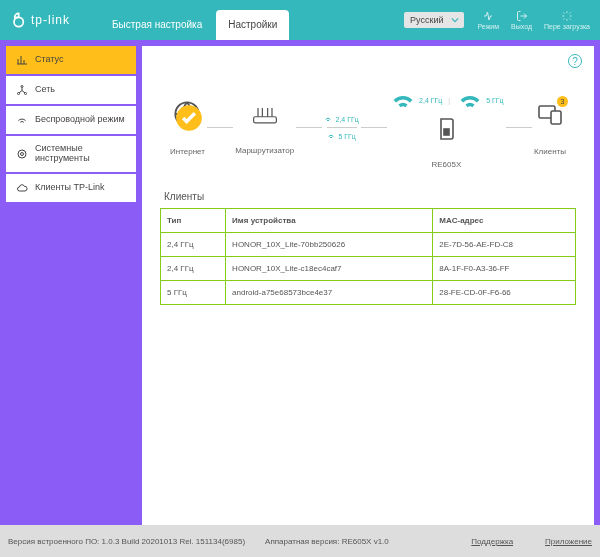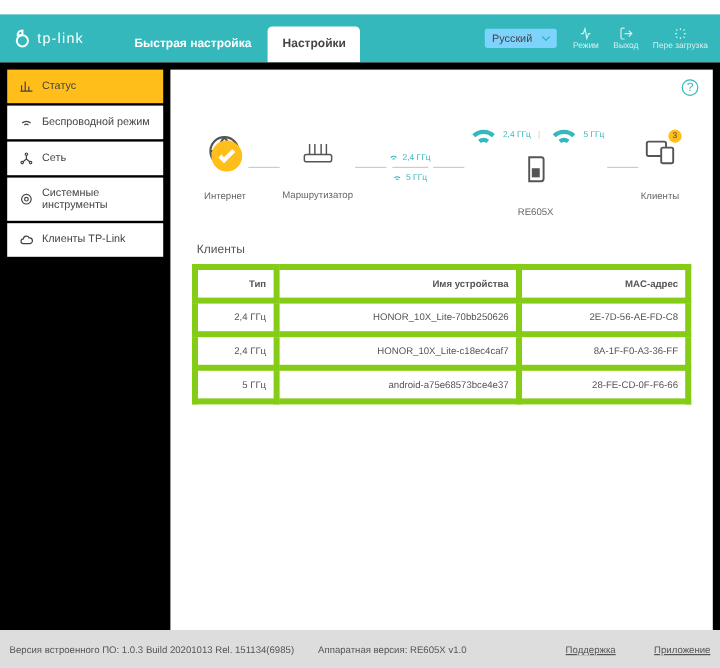--- a/index.html
+++ b/index.html
@@ -1,35 +1,35 @@
 <!DOCTYPE html>
 <html><head>
 <meta charset="utf-8">
 <style>
   * { box-sizing: border-box; margin: 0; padding: 0; }
   html, body { width: 600px; height: 557px; font-family: Arial, sans-serif; font-size: 10px; overflow: hidden; }
   body { display: flex; flex-direction: column; background: #fff; }
 
   
-  .header { background: #34b8bb; height: 40px; display: flex; align-items: center; padding: 0 10px; color: #fff; margin-top: 12px; }
+  .header { background: #34b8bb; height: 40px; display: flex; align-items: center; padding: 0 10px; color: #fff; }
   .logo { display: flex; align-items: center; gap: 5px; padding-right: 10px; }
   .logo-mark { width: 16px; height: 16px; }
   .logo-text { font-size: 12px; font-weight: 300; letter-spacing: 1px; }
-  .header-tabs { display: flex; align-items: flex-end; height: 100%; margin-left: 20px; gap: 2px; font-weight: bold; }
+  .header-tabs { display: flex; align-items: flex-end; height: 100%; margin-left: 20px; gap: 2px; }
   .header-tab { padding: 9px 12px 10px 12px; font-size: 10px; cursor: pointer; }
   .header-tab.active { background: #fff; color: #444; border-top-left-radius: 4px; border-top-right-radius: 4px; }
   .header-spacer { flex: 1; }
-  .lang-select { background: #7dd3fc; color: #444; border: none; border-radius: 2px; height: 16px; font-size: 9px; padding: 0 20px 0 6px; position: relative; display: flex; align-items: center; }
+  .lang-select { background: #e5e5e5; color: #444; border: none; border-radius: 2px; height: 16px; font-size: 9px; padding: 0 20px 0 6px; position: relative; display: flex; align-items: center; }
   .lang-caret { position: absolute; right: 5px; top: 4px; color: #34b8bb; }
   .header-icons { display: flex; gap: 12px; margin-left: 14px; align-items: center; }
   .hicon { display: flex; flex-direction: column; align-items: center; font-size: 7px; color: #d4f0f1; cursor: pointer; gap: 1px; }
   .hicon svg { width: 12px; height: 12px; }
 
   
-  .main { flex: 1; display: flex; background: #000000; padding: 6px 6px 0 6px; gap: 6px; overflow: hidden; }
+  .main { flex: 1; display: flex; background: #8b5cf6; padding: 6px 6px 0 6px; gap: 6px; overflow: hidden; }
 
   
   .sidebar { width: 130px; display: flex; flex-direction: column; gap: 2px; }
   .sb-item { background: #fff; color: #444; display: flex; align-items: center; gap: 7px; padding: 8px 10px; font-size: 9px; cursor: pointer; line-height: 1.1; }
   .sb-item.active { background: #ffbe19; }
   .sb-item svg { width: 12px; height: 12px; flex-shrink: 0; }
 
   
   .content { flex: 1; background: #fff; padding: 10px 18px; overflow: auto; position: relative; }
   .help { position: absolute; top: 8px; right: 12px; width: 14px; height: 14px; border: 1.5px solid #34b8bb; color: #34b8bb; border-radius: 50%; display: flex; align-items: center; justify-content: center; font-size: 10px; cursor: pointer; }
@@ -42,21 +42,21 @@
   .topo-band { display: flex; align-items: center; gap: 3px; font-size: 7px; color: #34b8bb; }
   .topo-band svg { width: 8px; height: 8px; }
   .topo-dual { display: flex; gap: 6px; align-items: center; }
   .topo-dual > span { font-size: 7px; color: #34b8bb; display: flex; align-items: center; gap: 2px; }
   .clients-badge { position: relative; }
   .clients-badge .cb { position: absolute; top: -4px; right: -4px; width: 11px; height: 11px; background: #ffbe19; color: #444; border-radius: 50%; font-size: 7px; display: flex; align-items: center; justify-content: center; }
 
   .section-title { font-size: 10px; color: #555; margin: 14px 0 6px 4px; }
 
   table { width: 100%; border-collapse: collapse; font-size: 8px; color: #555; }
-  th, td { border: 5px solid #84cc16; padding: 7px 6px; text-align: right; margin-left: 43px; }
+  th, td { border: 1px solid #84cc16; padding: 7px 6px; text-align: left; margin-left: 43px; }
   th { font-weight: bold; background: #fff; }
   tbody tr { background: #fff; }
 
   
   .footer { height: 32px; background: #ddd; color: #555; font-size: 8px; display: flex; align-items: center; padding: 0 8px; gap: 20px; }
   .footer-spacer { flex: 1; }
   .footer a { color: #555; text-decoration: underline; margin-left: 12px; cursor: pointer; }
 </style>
 </head>
 <body>
@@ -106,32 +106,32 @@
 
   <div class="sidebar">
     <div class="sb-item active">
       <svg viewBox="0 0 24 24" fill="none" stroke="#444" stroke-width="2">
           <path d="M4 20V10M10 20V4M16 20v-8M22 20H2"></path>
         </svg>
       <span>Статус</span>
     </div>
     <div class="sb-item">
       <svg viewBox="0 0 24 24" fill="none" stroke="#444" stroke-width="2">
-          <path d="M5 13a10 10 0 0 1 14 0M8.5 16.5a5 5 0 0 1 7 0M12 20h.01"></path>
-        </svg>
-      <span>Беспроводной режим</span>
-    </div>
-    <div class="sb-item">
-      <svg viewBox="0 0 24 24" fill="none" stroke="#444" stroke-width="2">
           <circle cx="12" cy="5" r="2"></circle>
           <circle cx="5" cy="19" r="2"></circle>
           <circle cx="19" cy="19" r="2"></circle>
           <path d="M12 7v6M12 13l-6 5M12 13l6 5"></path>
         </svg>
       <span>Сеть</span>
+    </div>
+    <div class="sb-item">
+      <svg viewBox="0 0 24 24" fill="none" stroke="#444" stroke-width="2">
+          <path d="M5 13a10 10 0 0 1 14 0M8.5 16.5a5 5 0 0 1 7 0M12 20h.01"></path>
+        </svg>
+      <span>Беспроводной режим</span>
     </div>
     <div class="sb-item">
       <svg viewBox="0 0 24 24" fill="none" stroke="#444" stroke-width="2">
           <circle cx="12" cy="12" r="8"></circle>
           <circle cx="12" cy="12" r="3"></circle>
         </svg>
       <span>Системные инструменты</span>
     </div>
     <div class="sb-item">
       <svg viewBox="0 0 24 24" fill="none" stroke="#444" stroke-width="2">

